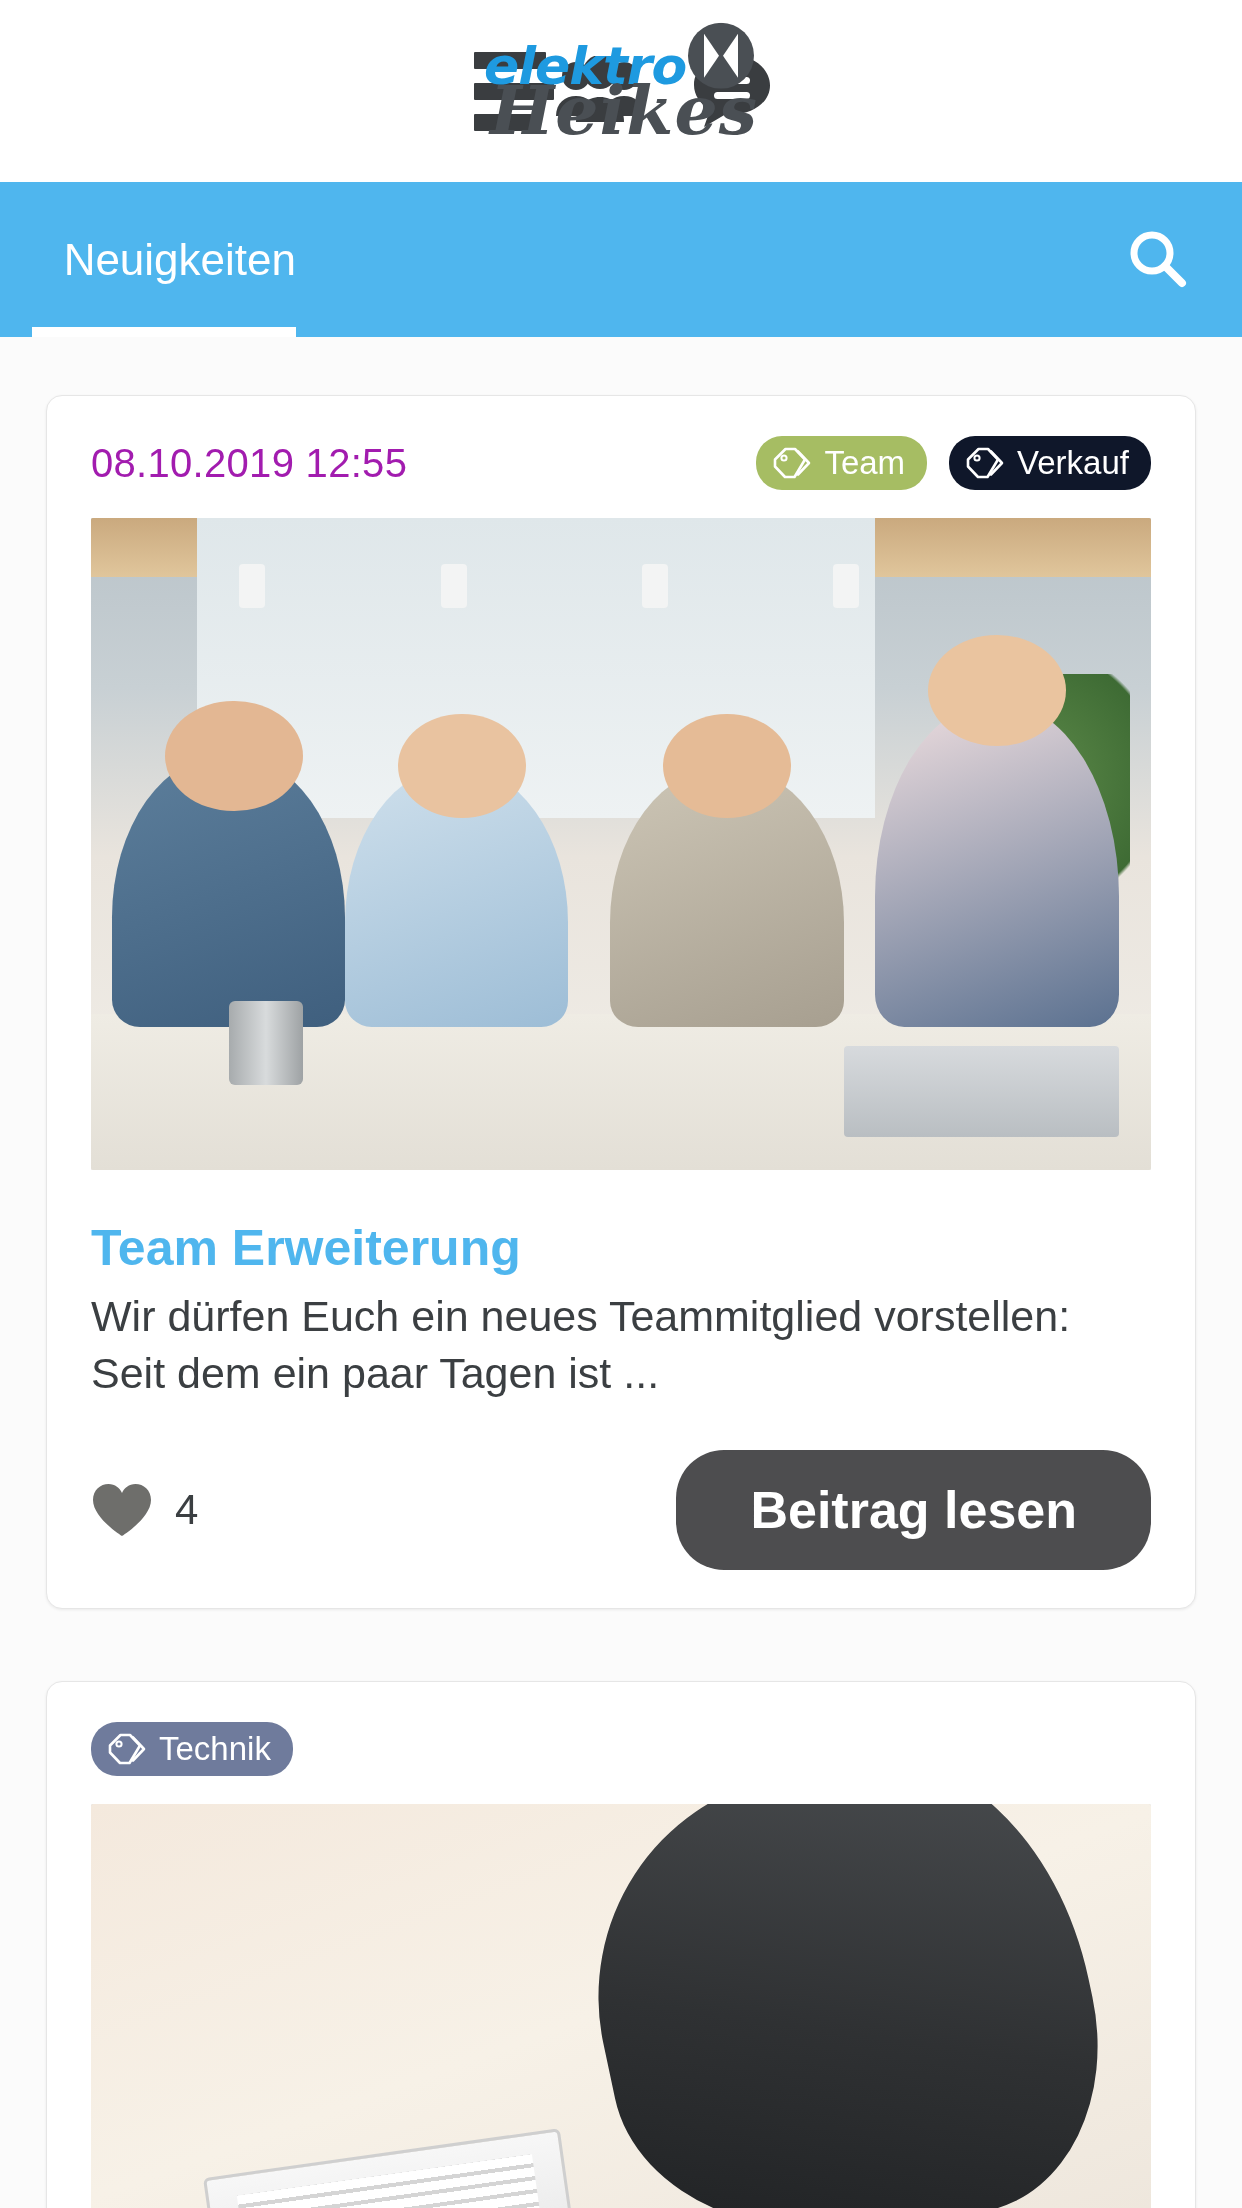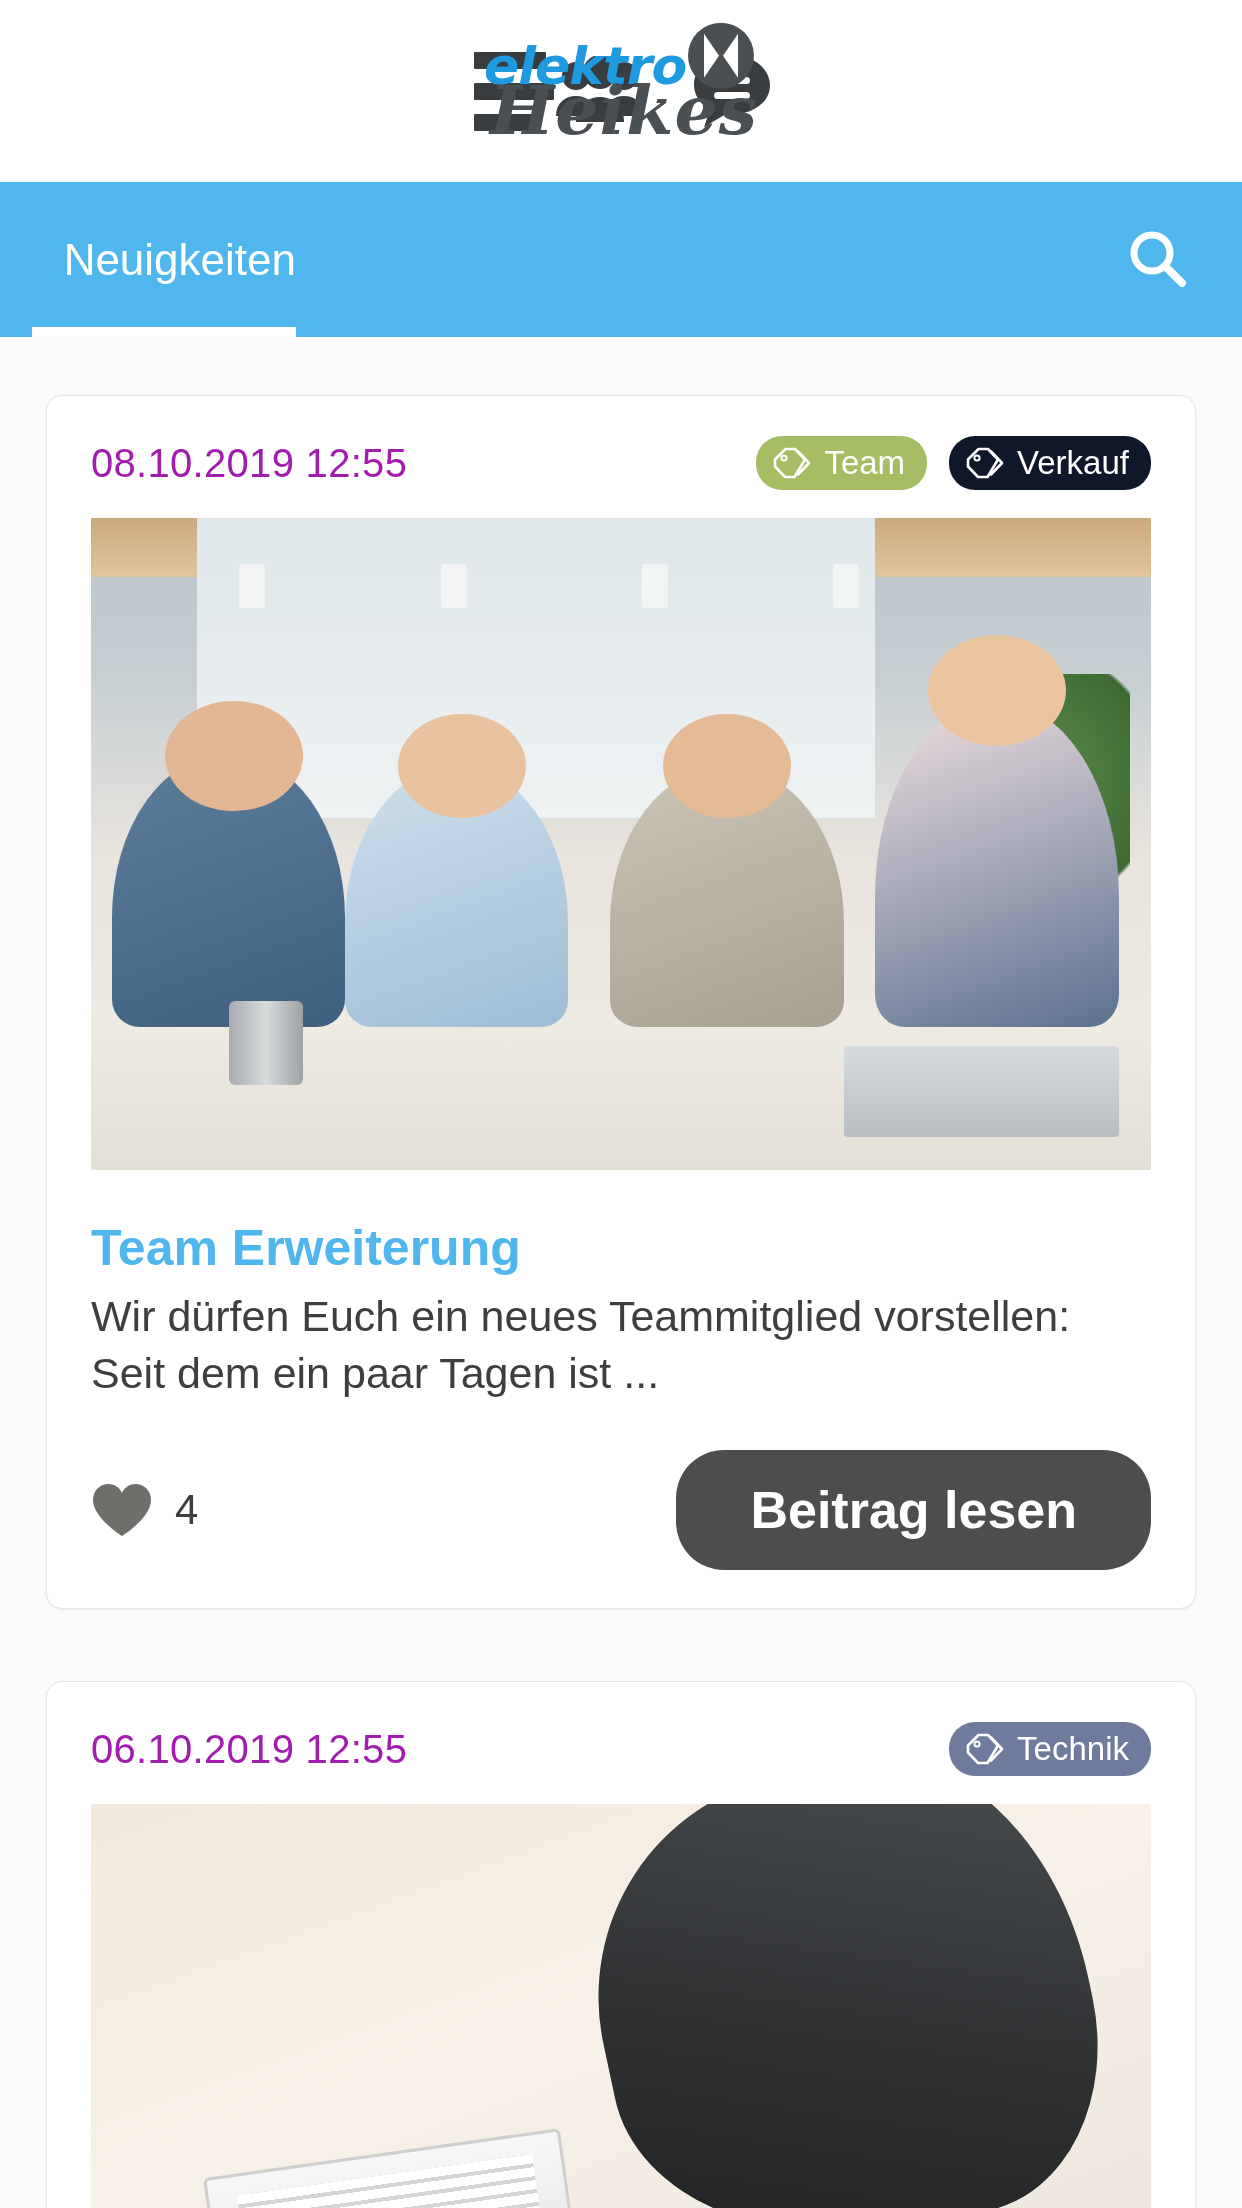--- a/index.html
+++ b/index.html
@@ -248,21 +248,20 @@
             <path d="M31 54S2 36 2 18C2 8 9.5 2 17.5 2 24 2 29 6 31 11c2-5 7-9 13.5-9C52.5 2 60 8 60 18c0 18-29 36-29 36z" fill="#6e6e6b"></path>
           </svg>
           <span class="like-count">4</span>
         </div>
         <button class="read-btn">Beitrag lesen</button>
       </div>
     </div>
 
     <div class="card">
       <div class="card-head">
-        <span class="card-date">06.10.2019 12:55</span>
         <div class="tags">
           <span class="tag" style="background:#6f7b9c">
             <svg width="40" height="34" viewBox="0 0 40 34">
               <path d="M3 13.5 13.5 3h9.5l10 10.5L22.5 31H13L3 20.5z" fill="none" stroke="#ffffff" stroke-width="2.6" stroke-linejoin="round"></path>
               <circle cx="12" cy="12" r="2.6" fill="none" stroke="#ffffff" stroke-width="2"></circle>
               <path d="M26 5.5 37 17 26 28.5" fill="none" stroke="#ffffff" stroke-width="2.6" stroke-linecap="round" stroke-linejoin="round"></path>
             </svg>
             <span>Technik</span>
           </span>
         </div>

